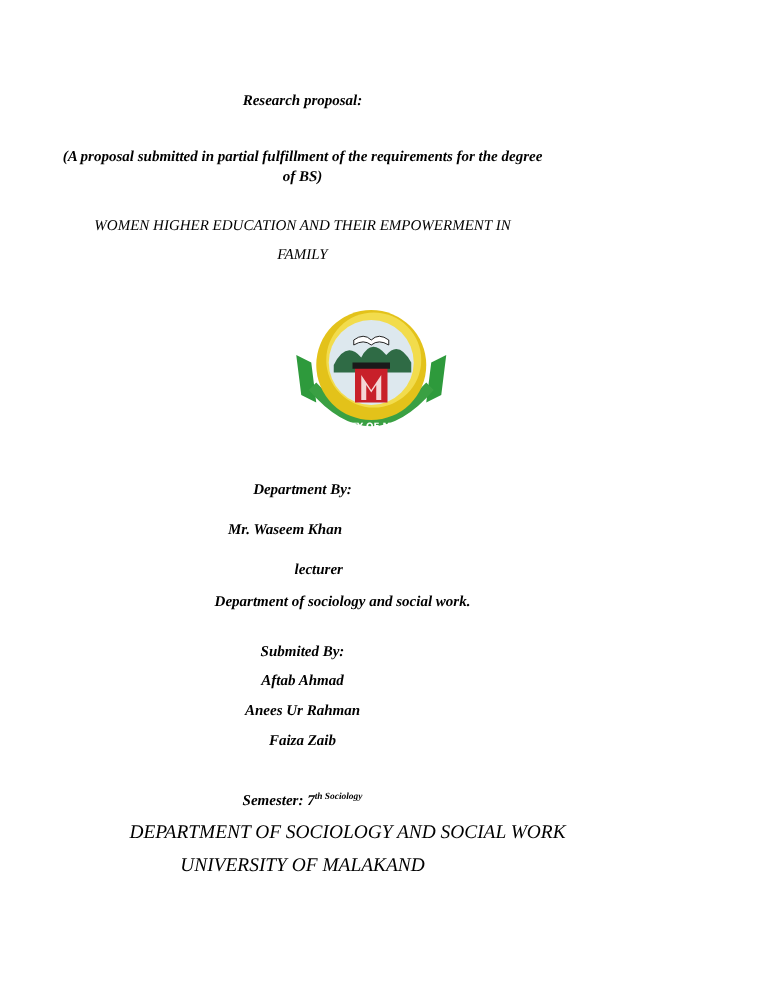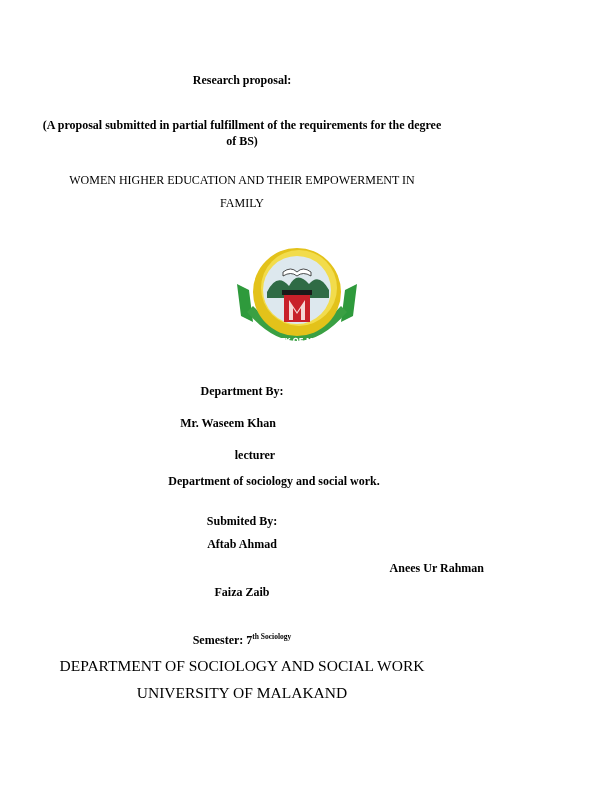--- a/index.html
+++ b/index.html
@@ -1,18 +1,18 @@
 <!DOCTYPE html>
 <html><head>
 <meta charset="utf-8">
 <style>
   html, body { margin:0; padding:0; background:#ffffff; }
   body { width:612px; height:792px; position:relative; overflow:hidden;
          font-family:"Liberation Serif", "DejaVu Serif", serif; color:#000; }
-  .line { position:absolute; left:0; width:484px; text-align:center; white-space:nowrap; }
+  .line { position:absolute; left:0; width:484px; text-align:center; white-space:nowrap;font-style:italic; }
   .b { font-weight:bold; }
   .s12 { font-size:12px; }
   .s15 { font-size:15.5px; }
   .logo { position:absolute; left:233px; top:242px; width:128px; height:110px; }
   sup.semsup { font-size:7.5px; vertical-align:super; font-weight:bold; }
 </style>
 </head>
 <body>
 
 <div>
@@ -47,23 +47,23 @@
     </svg>
   </div>
 
   <div class="line b s12" style="top:384px;">Department By:</div>
   <div class="line b s12" style="top:416px; left:-14px;">Mr. Waseem Khan</div>
   <div class="line b s12" style="top:448px;padding-left:13px;">lecturer</div>
   <div class="line b s12" style="top:474px;padding-left:32px;">Department of sociology and social work.</div>
 
   <div class="line b s12" style="top:514px;">Submited By:</div>
   <div class="line b s12" style="top:537px;">Aftab  Ahmad</div>
-  <div class="line b s12" style="top:561px;text-align:right;">Anees Ur Rahman</div>
+  <div class="line b s12" style="top:561px;">Anees Ur Rahman</div>
   <div class="line b s12" style="top:585px;">Faiza Zaib</div>
 
   <div class="line b s12" style="top:632px;">
     <span>Semester:</span>
     <span>7</span><sup class="semsup">th Sociology</sup>
   </div>
 
-  <div class="line s15" style="top:657px;">DEPARTMENT OF SOCIOLOGY AND SOCIAL WORK</div>
+  <div class="line s15" style="top:657px;padding-left:36px;">DEPARTMENT OF SOCIOLOGY AND SOCIAL WORK</div>
   <div class="line s15" style="top:684px;">UNIVERSITY OF MALAKAND</div>
 </div>
 
 </body></html>

